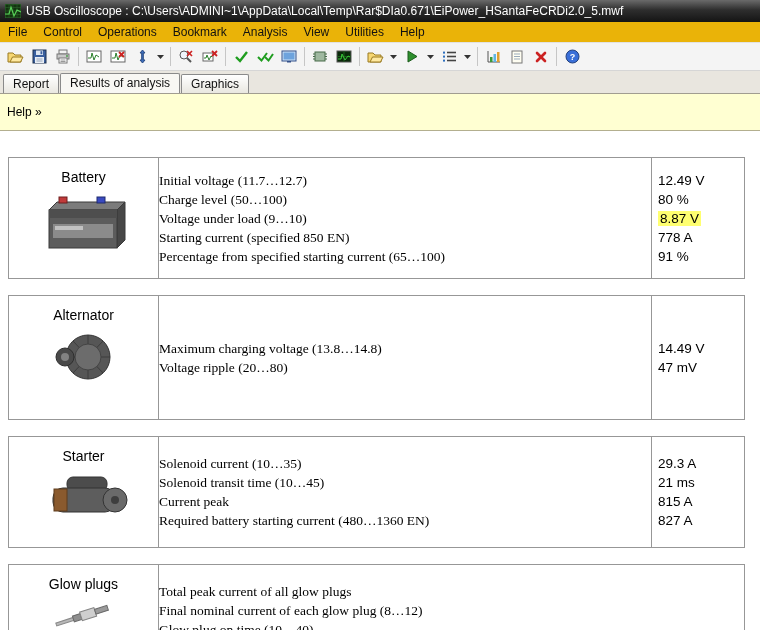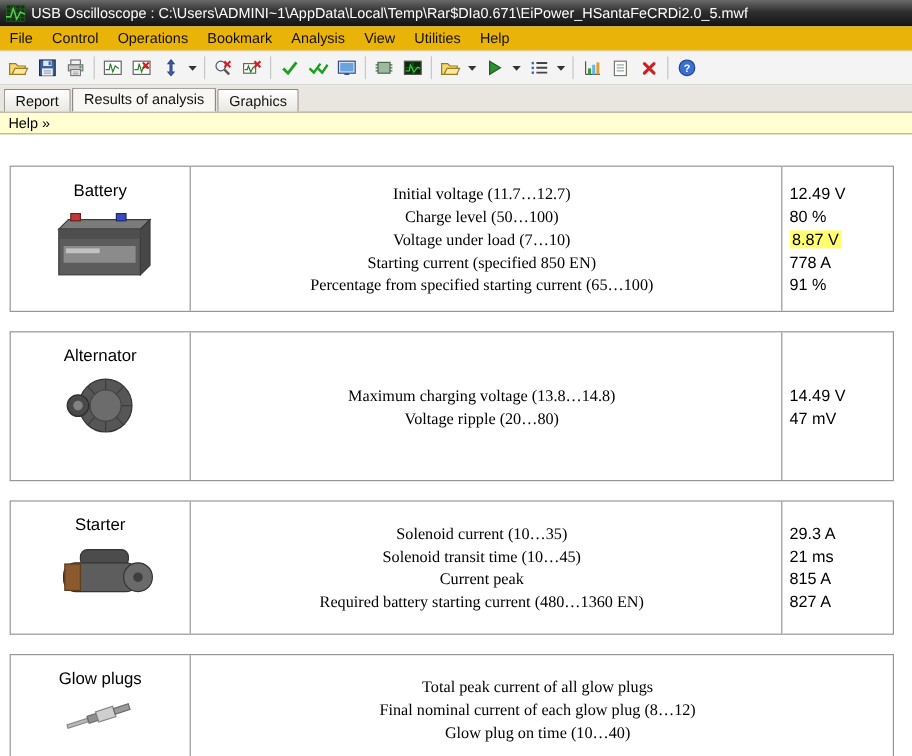--- a/index.html
+++ b/index.html
@@ -14,34 +14,34 @@
 
   .toolbar{height:28px;background:#f4f4f4;border-bottom:1px solid #d6d6d6;display:flex;align-items:center;padding:0 3px}
   .tbtn{width:24px;height:24px;display:flex;align-items:center;justify-content:center;background:none;border:1px solid transparent;padding:0;margin:0}
   .tbtn.narrow{width:13px}
   .tsep{width:1px;height:19px;background:#c6c6c6;margin:0 3px;flex:none}
 
   .tabbar{height:23px;background:#e9e6df;display:flex;align-items:flex-end;padding:3px 0 0 3px;border-bottom:1px solid #a19d91}
   .tab{font-size:12px;background:linear-gradient(#ffffff,#e9e7e0);border:1px solid #8a8a8a;border-bottom:none;border-radius:2px 2px 0 0;padding:2px 9px;margin-right:1px;height:19px;color:#111;cursor:default}
   .tab.active{font-weight:normal;height:20px;background:#f8f7f3}
 
-  .helpbar{height:18px;background:var(--helpbg,#ffffd2);border-bottom:1px solid #b3af8f;display:flex;align-items:center;padding-left:7px;font-size:12px;color:#000}
+  .helpbar{height:37px;background:var(--helpbg,#ffffd2);border-bottom:1px solid #b3af8f;display:flex;align-items:center;padding-left:7px;font-size:12px;color:#000}
 
   .content{padding:26px 15px 0 8px}
   .section{display:flex;border:1px solid #979797;margin-bottom:16px}
   .section:nth-child(1){height:122px}
   .section:nth-child(2){height:125px}
   .section:nth-child(3){height:112px}
   .section:nth-child(4){height:92px}
   .cell-left{width:150px;border-right:1px solid #979797;display:flex;flex-direction:column;align-items:center;padding-top:11px;flex:none}
   .comp-name{font-size:14px;color:#000}
   .comp-img{margin-top:7px}
   .cell-mid{flex:1;display:flex;flex-direction:column;justify-content:center;overflow:hidden}
   .cell-right{width:93px;border-left:1px solid #979797;display:flex;flex-direction:column;justify-content:center;flex:none}
-  .param-label{font-family:"Liberation Serif",serif;font-size:13.5px;line-height:19px;text-align:center;padding-right:7px;white-space:nowrap}
+  .param-label{font-family:"Liberation Serif",serif;font-size:13.5px;line-height:19px;text-align:left;padding-right:7px;white-space:nowrap}
   .param-value{font-family:Liberation Sans, sans-serif;font-size:13.5px;line-height:19px;padding-left:6px;white-space:nowrap}
   .hl{background:var(--hl,#ffff70);padding:0 2px}
 </style>
 </head>
 <body>
 
 <div>
 
   <div class="titlebar">
     <span class="app-icon">
@@ -276,21 +276,21 @@
           <rect x="10" y="18" width="68" height="8" fill="#4e4e4e"></rect>
           <rect x="20" y="5" width="8" height="6" fill="#c03a3a" stroke="#6e1f1f"></rect>
           <rect x="58" y="5" width="8" height="6" fill="#3a4ac0" stroke="#1f2a6e"></rect>
           <rect x="14" y="32" width="60" height="14" fill="#8b8b8b"></rect>
           <rect x="16" y="34" width="28" height="4" fill="#c2c2c2"></rect>
         </svg>
       </div>
       <div class="cell-mid">
           <div class="param-label">Initial voltage (11.7…12.7)</div>
           <div class="param-label">Charge level (50…100)</div>
-          <div class="param-label">Voltage under load (7…10)</div>
+          <div class="param-label">Voltage under load (9…10)</div>
           <div class="param-label">Starting current (specified 850 EN)</div>
           <div class="param-label">Percentage from specified starting current (65…100)</div>
         </div>
       <div class="cell-right">
           <div class="param-value"><span>12.49 V</span></div>
           <div class="param-value"><span>80 %</span></div>
           <div class="param-value"><span class="hl">8.87 V</span></div>
           <div class="param-value"><span>778 A</span></div>
           <div class="param-value"><span>91 %</span></div>
         </div>

